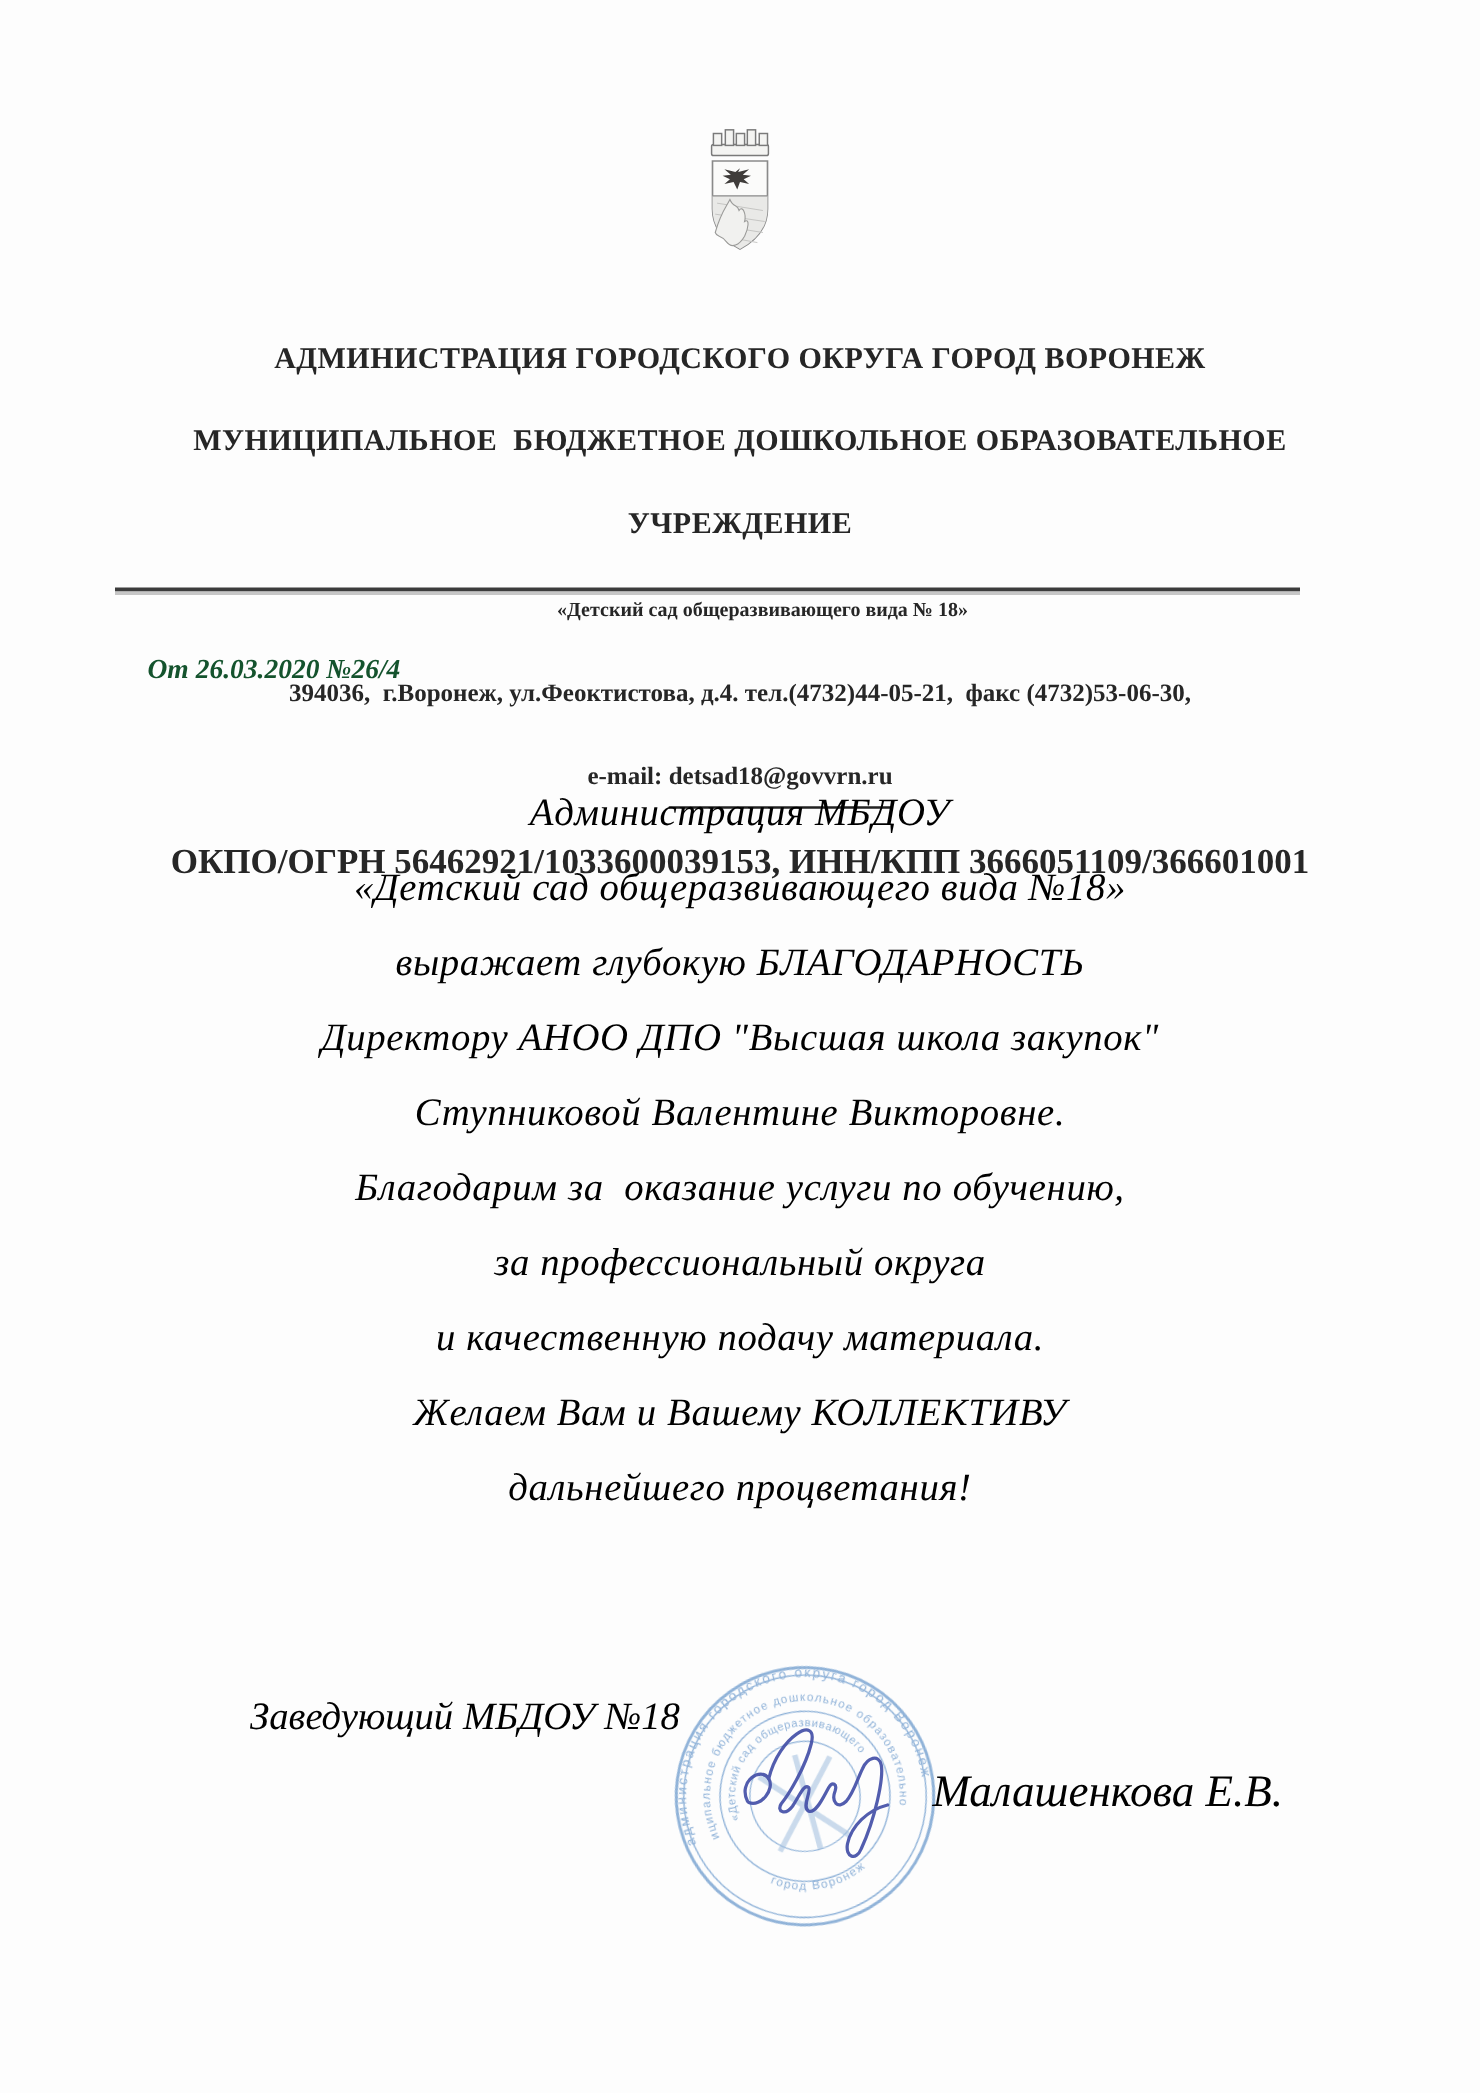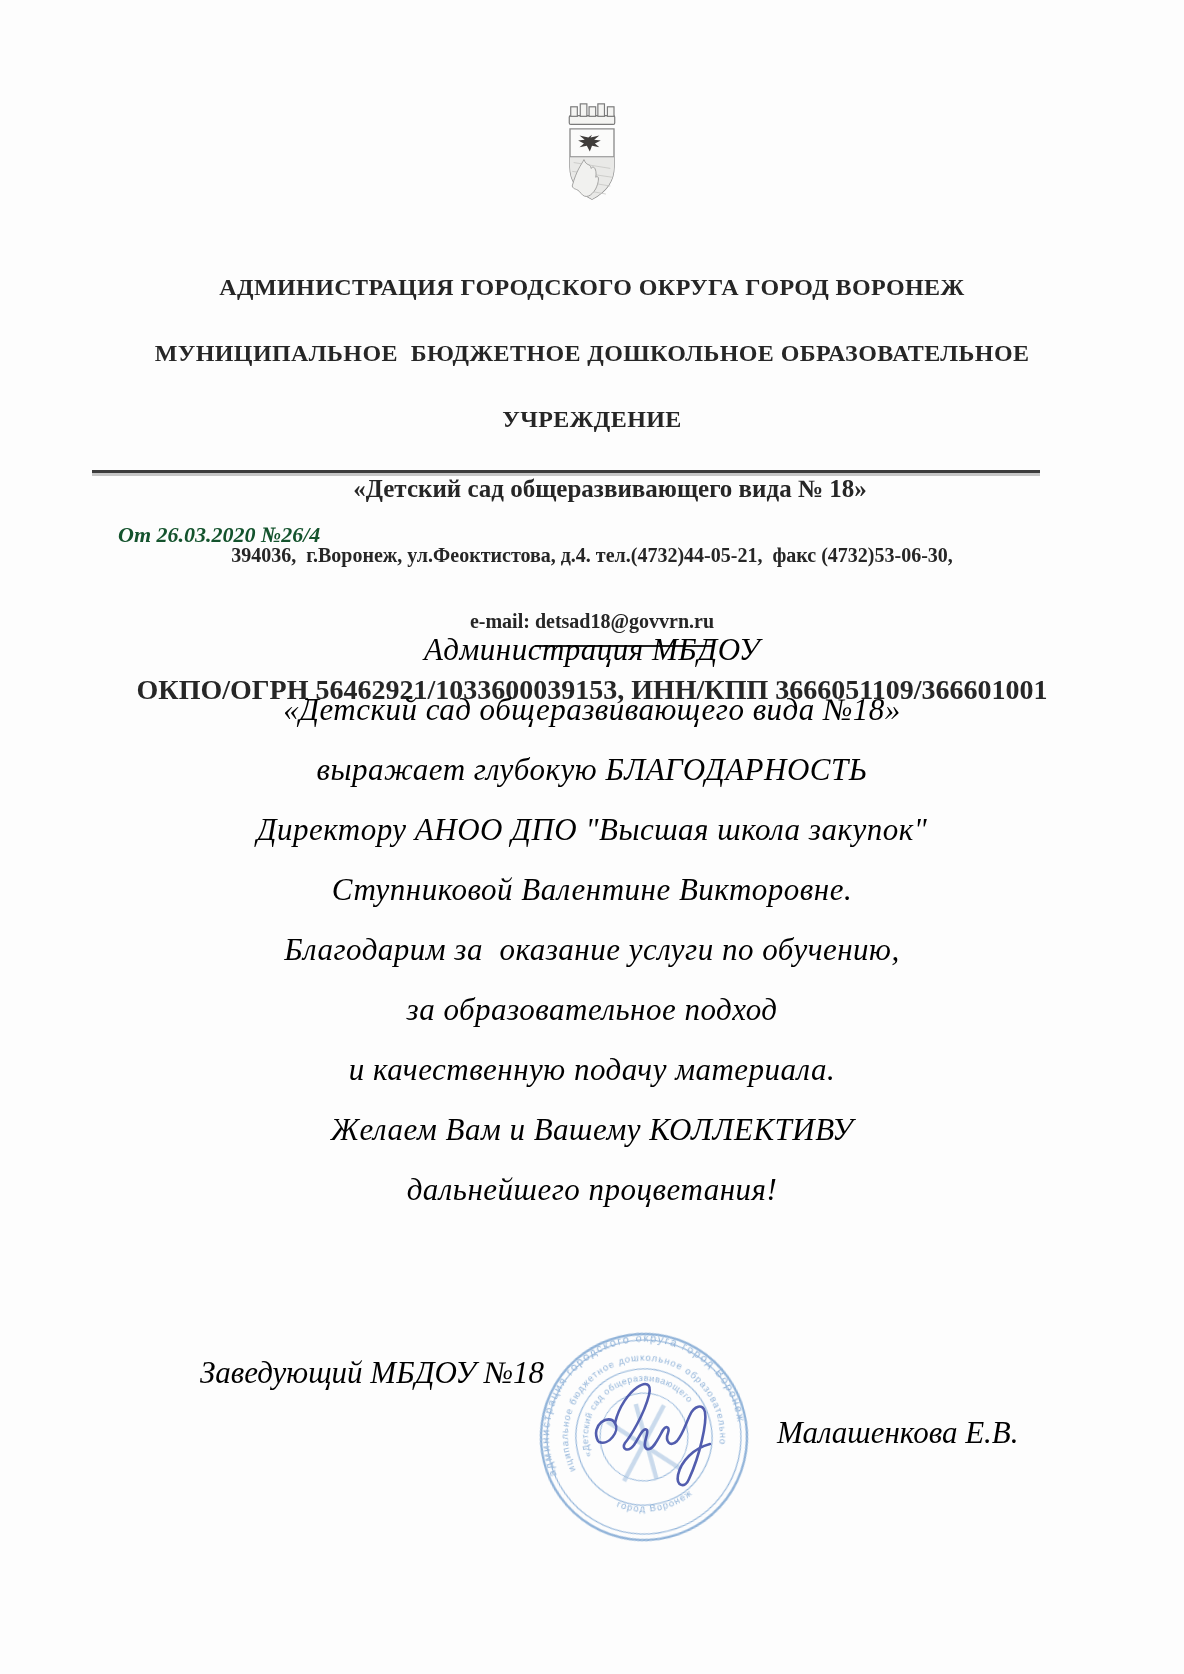--- a/index.html
+++ b/index.html
@@ -10,21 +10,21 @@
     font-family:"Liberation Serif", serif;
     color:#262626;
     overflow:hidden;
   }
   .centered-abs{position:absolute;left:0;right:0;text-align:center;}
   
   .emblem{position:absolute;top:98px;left:50%;transform:translateX(-50%);}
   
   .letterhead{top:236px;font-weight:bold;white-space:pre-wrap;}
   .lh-big{font-size:24px;line-height:30px;letter-spacing:.4px;}
-  .lh-name{font-size:25px;line-height:31px;margin-top:3px;padding-left:36px;}
+  .lh-name{font-size:16px;line-height:31px;margin-top:3px;padding-left:36px;}
   .lh-addr{font-size:20px;line-height:30px;}
   .lh-reg{font-size:28px;line-height:30px;margin-top:2px;}
   .lh-email{font-size:20px;line-height:31px;}
   .email-addr{border-bottom:2px solid #222;padding-bottom:13px;}
   
   .rule{
     position:absolute;top:470px;left:92px;width:948px;height:3px;
     background:#3c3c3c;box-shadow:0 3px 0 rgba(130,130,130,.45);
   }
   
@@ -38,21 +38,21 @@
   .script{
     font-family:"Liberation Serif", serif;
     font-style:italic;
     color:#000000;
   }
   .body-line{
     font-size:31px;line-height:60px;letter-spacing:.5px;white-space:pre-wrap;
   }
   
   .sig-position{position:absolute;top:1351px;left:200px;font-size:31px;line-height:44px;white-space:pre-wrap;}
-  .sig-name{position:absolute;top:1411px;left:746px;font-size:31px;line-height:44px;white-space:pre-wrap;padding-left:31px;}
+  .sig-name{position:absolute;top:1411px;left:746px;font-size:36px;line-height:44px;white-space:pre-wrap;}
   
   .stamp{
     position:absolute;left:534px;top:1327px;width:220px;height:220px;
     transform:rotate(-14deg);
     opacity:.82;filter:blur(.3px);
   }
   .autograph{position:absolute;left:573px;top:1363px;width:215px;height:140px;}
 </style>
 </head>
 <body>
@@ -100,21 +100,21 @@
 
   <div class="ref">От 26.03.2020 №26/4</div>
 
   <div class="centered-abs body-block script">
     <div class="body-line">Администрация МБДОУ</div>
     <div class="body-line">«Детский сад общеразвивающего вида №18»</div>
     <div class="body-line">выражает глубокую БЛАГОДАРНОСТЬ</div>
     <div class="body-line">Директору АНОО ДПО "Высшая школа закупок"</div>
     <div class="body-line">Ступниковой Валентине Викторовне.</div>
     <div class="body-line">Благодарим за  оказание услуги по обучению,</div>
-    <div class="body-line">за образовательное подход</div>
+    <div class="body-line">за профессиональный округа</div>
     <div class="body-line">и качественную подачу материала.</div>
     <div class="body-line">Желаем Вам и Вашему КОЛЛЕКТИВУ</div>
     <div class="body-line">дальнейшего процветания!</div>
   </div>
 
   <svg class="stamp" viewBox="-110 -110 220 220">
     <defs>
       <path id="arc-outer" d="M -90 30 A 95 95 0 1 1 90 30"></path>
       <path id="arc-middle" d="M -72 24 A 76 76 0 1 1 72 24"></path>
       <path id="arc-inner" d="M -53 18 A 56 56 0 1 1 53 18"></path>

